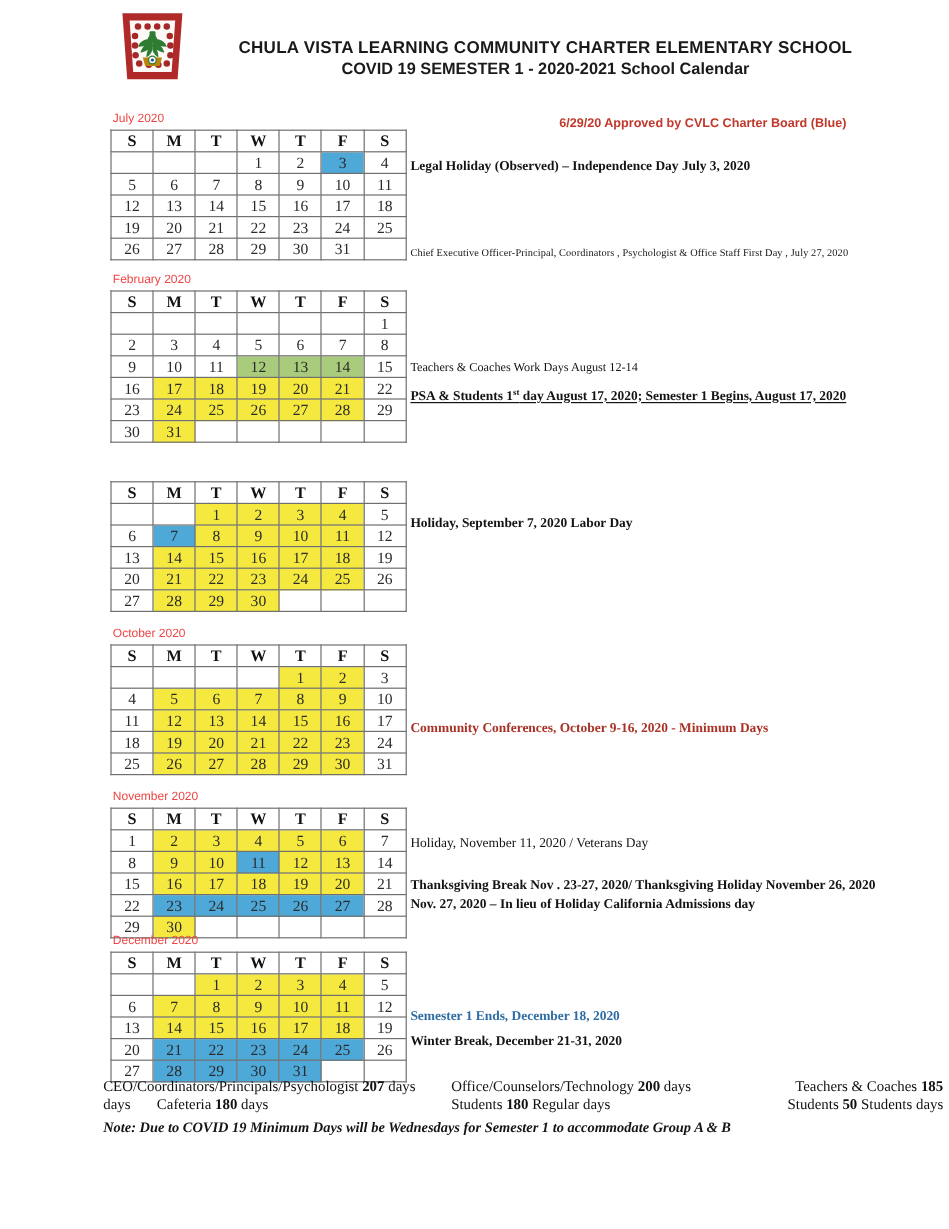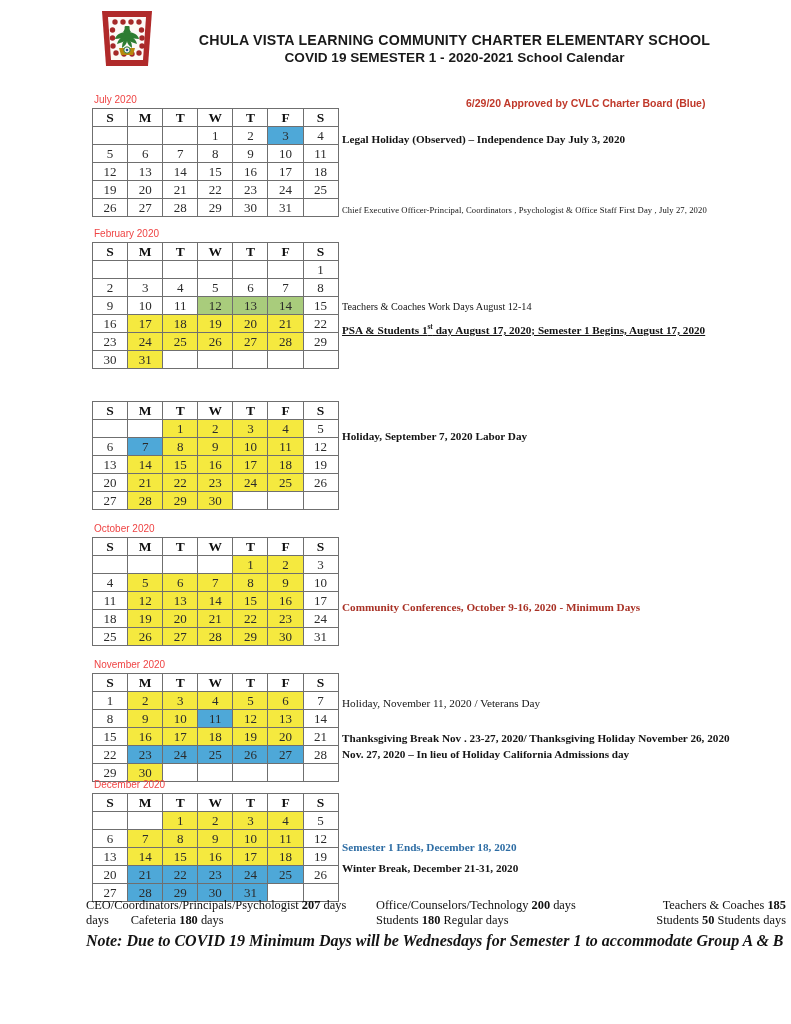--- a/index.html
+++ b/index.html
@@ -127,21 +127,21 @@
     color:#111;
   }
   .footrow { display:flex; width:100%; }
   .fcol1 { width:290px; }
   .fcol2 { width:250px; }
   .fcol3 { width:160px; text-align:right; }
   .footnote {
     margin-top:4px;
     font-style:italic;
     font-weight:bold;
-    font-size:16px;
+    font-size:12px;
     color:#141414;
   }
   .footer b { font-weight:bold; }
 </style>
 </head>
 <body>
 
 <div class="header">
   <div class="logo">
     <svg viewBox="0 0 62 62" width="62" height="62" aria-hidden="true">

